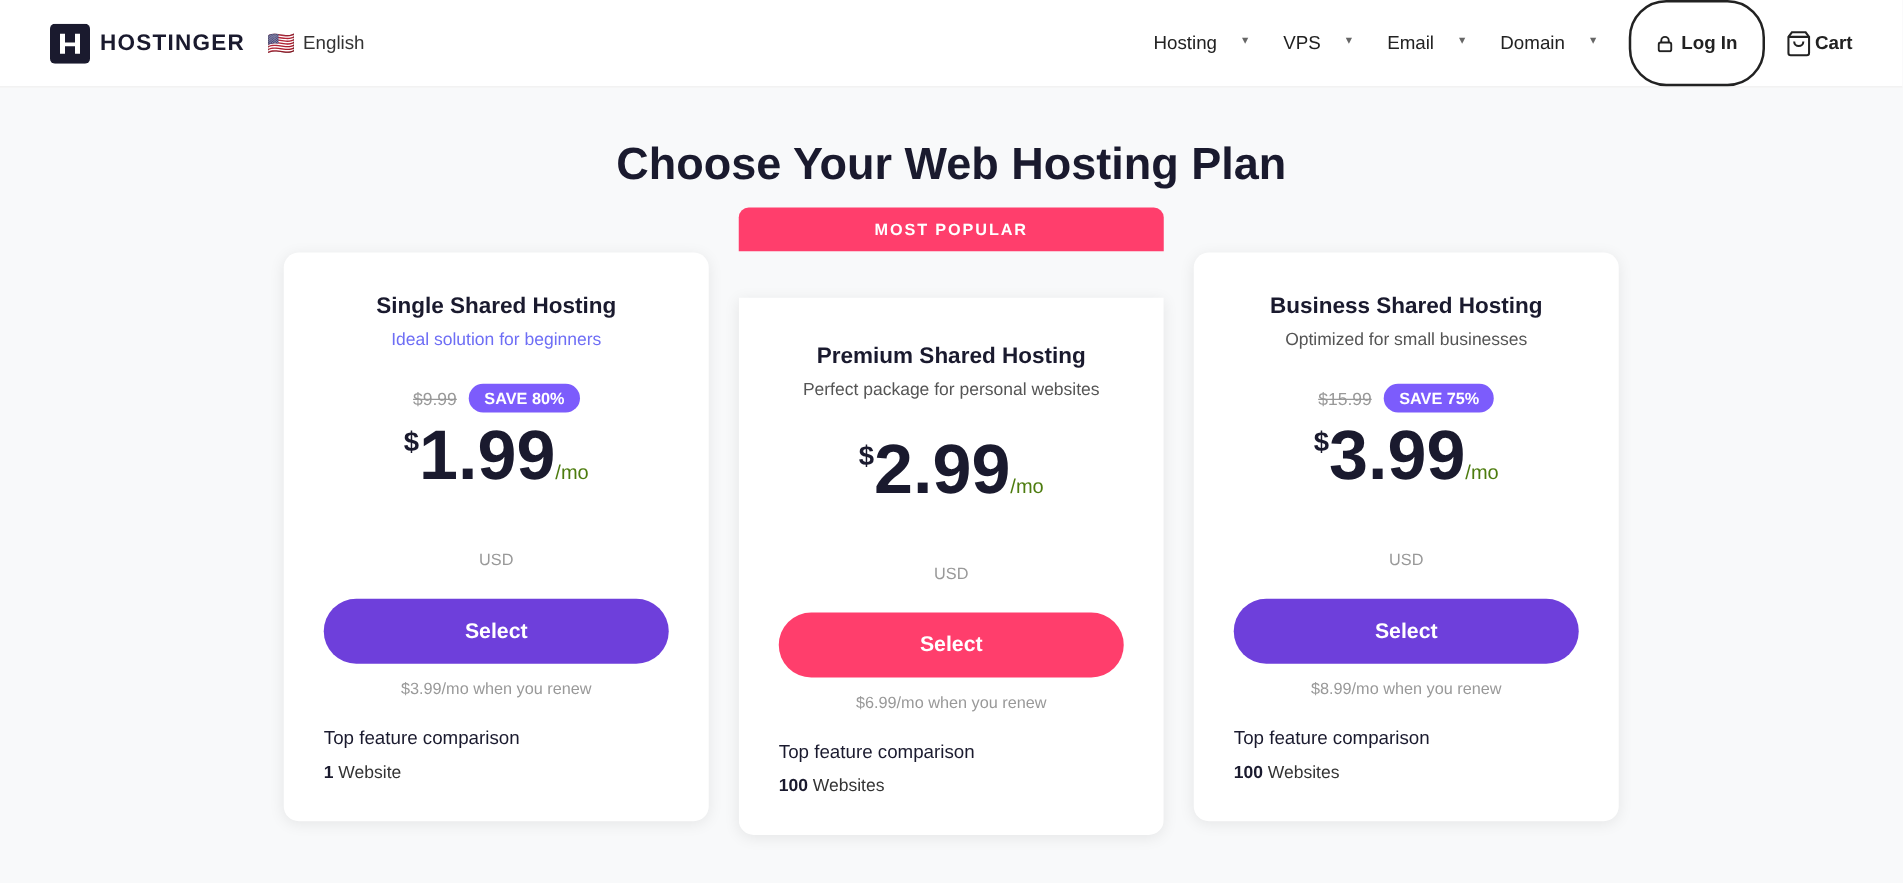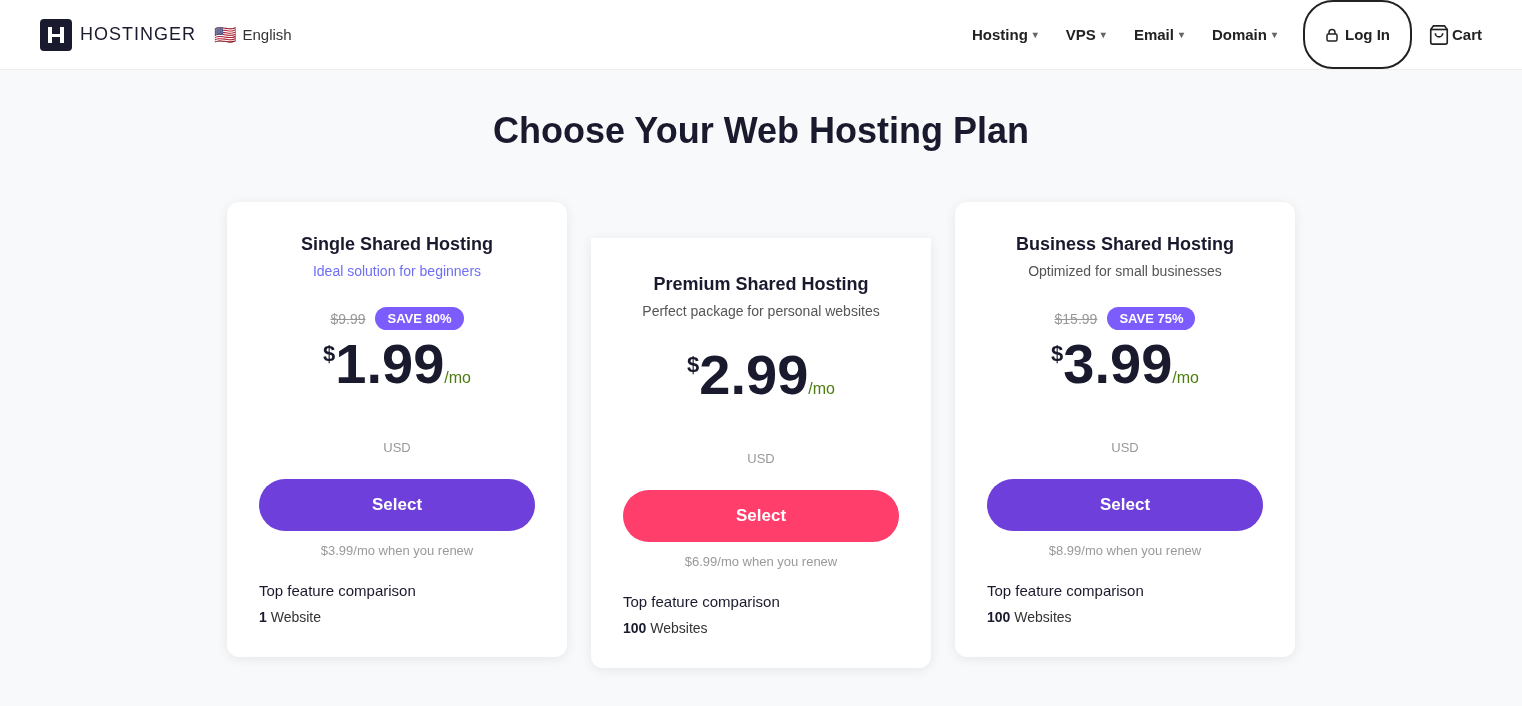--- a/index.html
+++ b/index.html
@@ -21,21 +21,21 @@
     .navbar-left {
       display: flex;
       align-items: center;
       gap: 18px;
       flex: 1;
     }
     .logo {
       display: flex;
       align-items: center;
       gap: 8px;
-      font-weight: 400;
+      font-weight: 700;
       font-size: 18px;
       letter-spacing: 1px;
       color: #1a1a2e;
       text-decoration: none;
     }
     .logo-icon {
       width: 32px;
       height: 32px;
     }
     .lang-selector {
@@ -49,28 +49,28 @@
     .flag {
       font-size: 18px;
     }
     .navbar-nav {
       display: flex;
       align-items: center;
       gap: 8px;
     }
     .nav-item {
       display: flex;
-      align-items: center;
-      gap: 5px;
+      align-items: flex-start;
+      gap: 20px;
       font-size: 15px;
       color: #222;
       cursor: pointer;
       padding: 8px 10px;
       border-radius: 4px;
-      font-weight: 700;
+      font-weight: 400;
     }
     .chevron {
       font-size: 10px;
       color: #666;
     }
     .navbar-actions {
       display: flex;
       align-items: center;
       gap: 16px;
       margin-left: 16px;
@@ -355,20 +355,21 @@
 
       <div class="features-title">
         <span>Top feature comparison</span>
       </div>
       <div class="feature-item">
         <strong>1</strong> <span>Website</span>
       </div>
     </div>
 
     <div style="position:relative; flex-shrink:0; width:340px;">
+      <div class="popular-badge">MOST POPULAR</div>
       <div class="card card-popular">
         <div class="card-title">Premium Shared Hosting</div>
         <div class="card-subtitle">Perfect package for personal websites</div>
 
 
         <div class="price-display">
           <span class="dollar">$</span><span class="amount">2.99</span><span class="period">/mo</span>
         </div>
         <div class="price-currency">USD</div>
 

